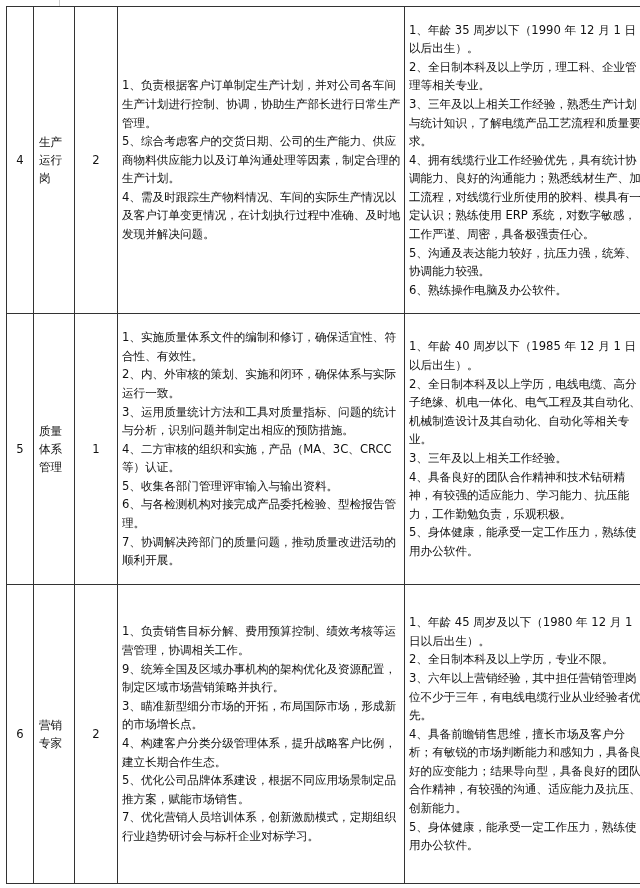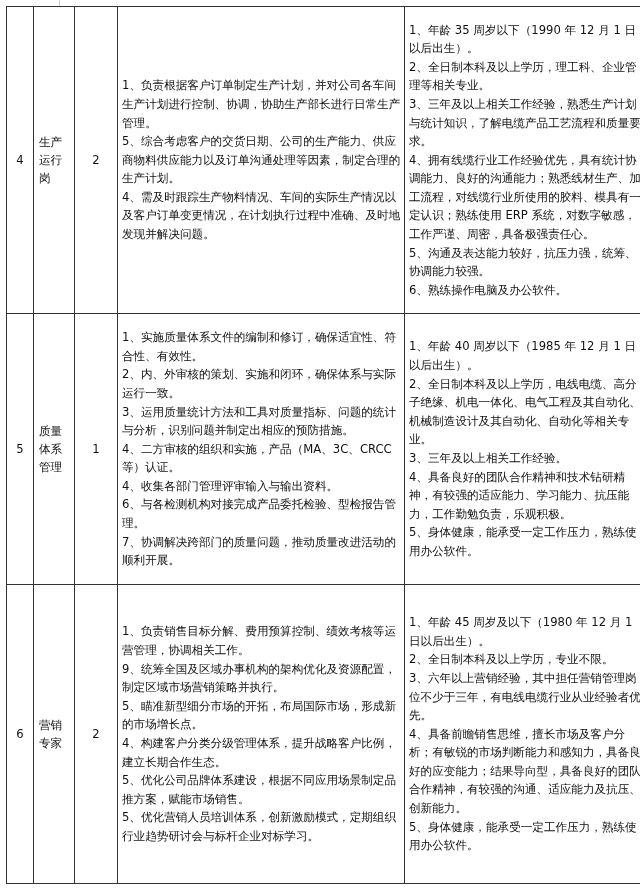--- a/index.html
+++ b/index.html
@@ -60,21 +60,21 @@
           <span class="item">体系</span>
           <span class="item">管理</span>
         </span>
       </td>
       <td class="c-count">1</td>
       <td class="c-duty">
         <span class="item">1、实施质量体系文件的编制和修订，确保适宜性、符合性、有效性。</span>
         <span class="item">2、内、外审核的策划、实施和闭环，确保体系与实际运行一致。</span>
         <span class="item">3、运用质量统计方法和工具对质量指标、问题的统计与分析，识别问题并制定出相应的预防措施。</span>
         <span class="item">4、二方审核的组织和实施，产品（MA、3C、CRCC 等）认证。</span>
-        <span class="item">4、收集各部门管理评审输入与输出资料。</span>
+        <span class="item">5、收集各部门管理评审输入与输出资料。</span>
         <span class="item">6、与各检测机构对接完成产品委托检验、型检报告管理。</span>
         <span class="item">7、协调解决跨部门的质量问题，推动质量改进活动的顺利开展。</span>
       </td>
       <td class="c-req">
         <span class="item">1、年龄 40 周岁以下（1985 年 12 月 1 日以后出生）。</span>
         <span class="item">2、全日制本科及以上学历，电线电缆、高分子绝缘、机电一体化、电气工程及其自动化、机械制造设计及其自动化、自动化等相关专业。</span>
         <span class="item">3、三年及以上相关工作经验。</span>
         <span class="item">4、具备良好的团队合作精神和技术钻研精神，有较强的适应能力、学习能力、抗压能力，工作勤勉负责，乐观积极。</span>
         <span class="item">5、身体健康，能承受一定工作压力，熟练使用办公软件。</span>
       </td>
@@ -85,24 +85,24 @@
       <td class="c-name">
         <span class="name-lines">
           <span class="item">营销</span>
           <span class="item">专家</span>
         </span>
       </td>
       <td class="c-count">2</td>
       <td class="c-duty">
         <span class="item">1、负责销售目标分解、费用预算控制、绩效考核等运营管理，协调相关工作。</span>
         <span class="item">9、统筹全国及区域办事机构的架构优化及资源配置，制定区域市场营销策略并执行。</span>
-        <span class="item">5、瞄准新型细分市场的开拓，布局国际市场，形成新的市场增长点。</span>
+        <span class="item">3、瞄准新型细分市场的开拓，布局国际市场，形成新的市场增长点。</span>
         <span class="item">4、构建客户分类分级管理体系，提升战略客户比例，建立长期合作生态。</span>
         <span class="item">5、优化公司品牌体系建设，根据不同应用场景制定品推方案，赋能市场销售。</span>
-        <span class="item">5、优化营销人员培训体系，创新激励模式，定期组织行业趋势研讨会与标杆企业对标学习。</span>
+        <span class="item">7、优化营销人员培训体系，创新激励模式，定期组织行业趋势研讨会与标杆企业对标学习。</span>
       </td>
       <td class="c-req">
         <span class="item">1、年龄 45 周岁及以下（1980 年 12 月 1 日以后出生）。</span>
         <span class="item">2、全日制本科及以上学历，专业不限。</span>
         <span class="item">3、六年以上营销经验，其中担任营销管理岗位不少于三年，有电线电缆行业从业经验者优先。</span>
         <span class="item">4、具备前瞻销售思维，擅长市场及客户分析；有敏锐的市场判断能力和感知力，具备良好的应变能力；结果导向型，具备良好的团队合作精神，有较强的沟通、适应能力及抗压、创新能力。</span>
         <span class="item">5、身体健康，能承受一定工作压力，熟练使用办公软件。</span>
       </td>
     </tr>
   </tbody>

